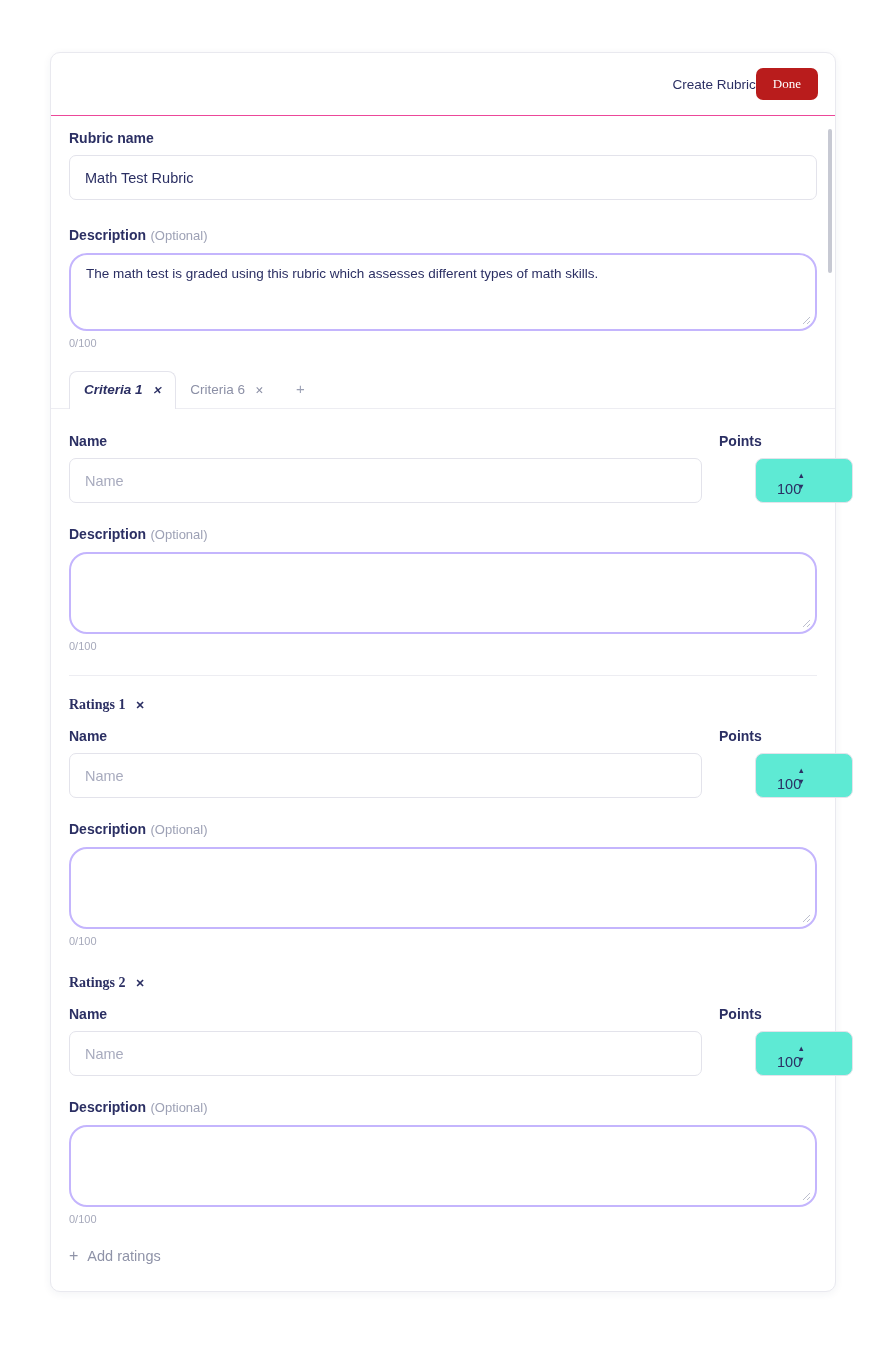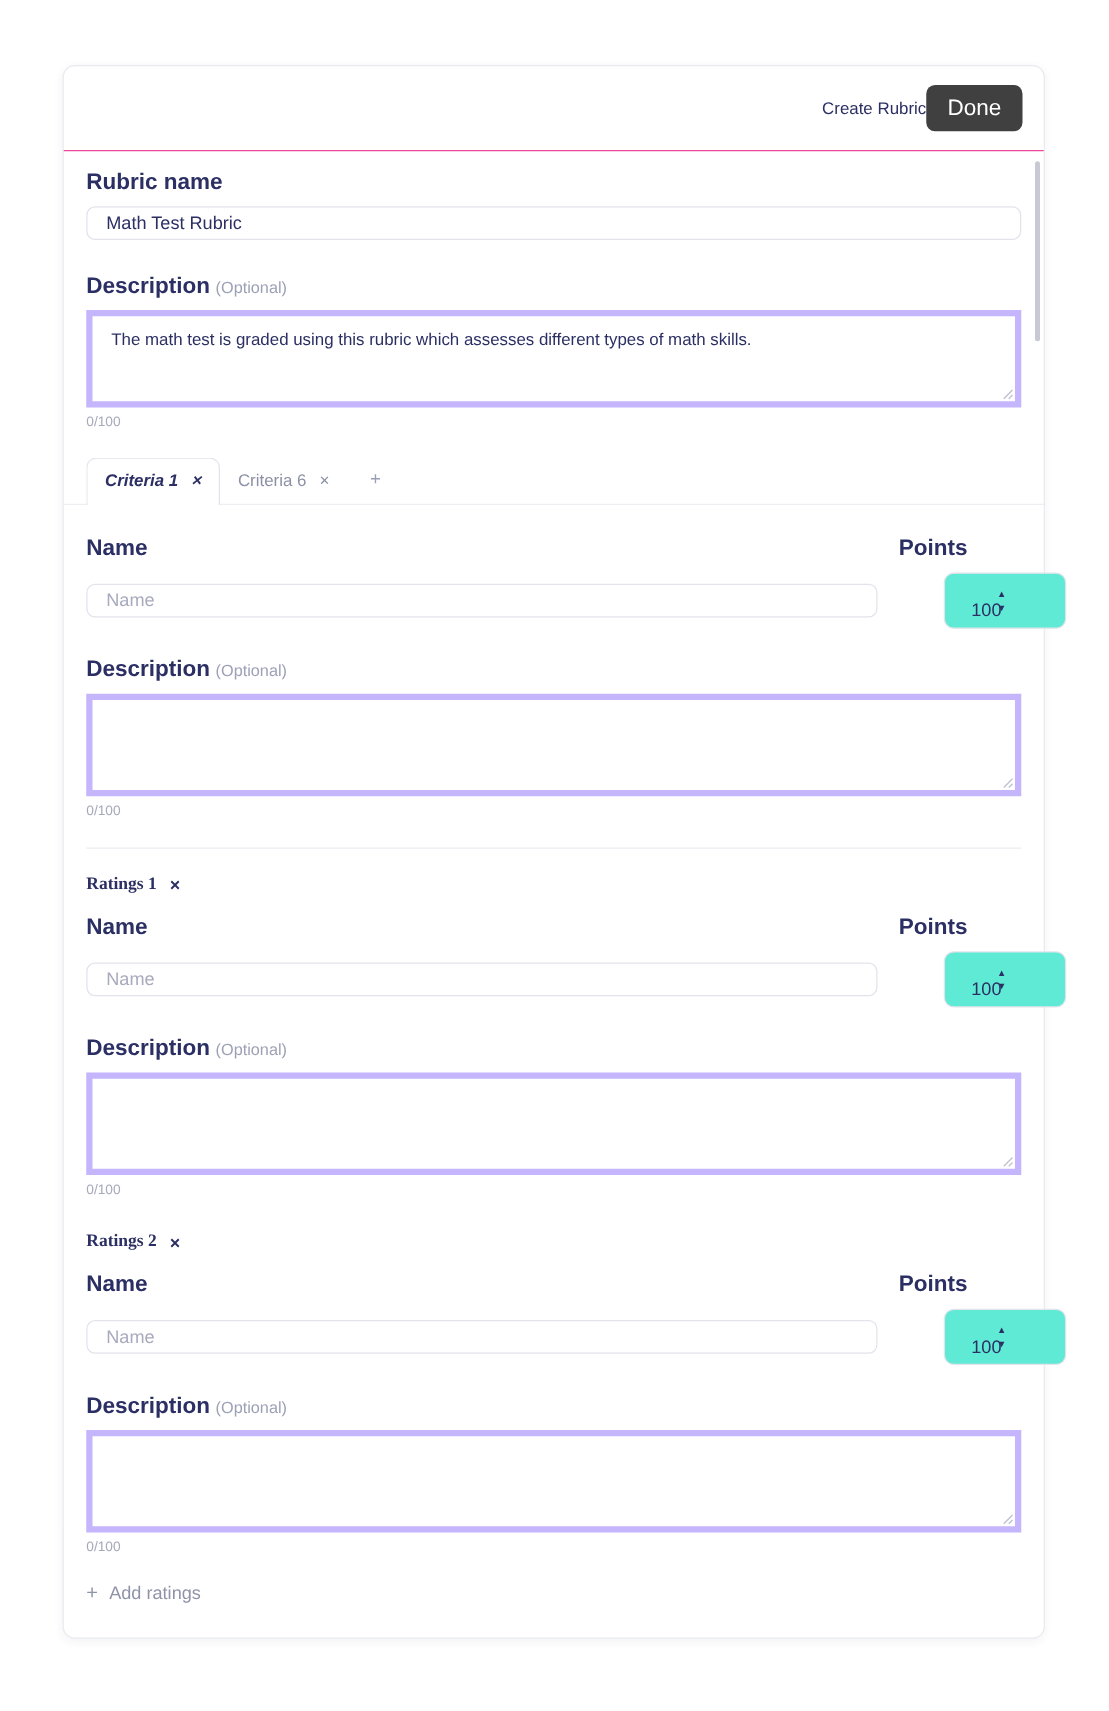--- a/index.html
+++ b/index.html
@@ -20,47 +20,47 @@
     padding-bottom:26px;
   }
   
   .hdr {
     display:flex; align-items:center; justify-content:flex-end;
     padding:15px 17px;
     border-bottom:1px solid #ec4899;
   }
   .hdr-title { font-size:13.5px; font-weight:500; color:#2b2f63; }
   .done-btn {
-    background:#404040; color:#ffffff; border:none;
-    font-family:Liberation Sans, sans-serif;
-    font-size:18px; font-weight:500;
+    background:#b91c1c; color:#ffffff; border:none;
+    font-family:Liberation Serif, serif;
+    font-size:13px; font-weight:500;
     padding:8px 17px; border-radius:7px; cursor:pointer;
   }
   
   .scroll-thumb {
     position:absolute; right:3px; top:76px;
     width:4px; height:144px;
     background:#c7c9d3; border-radius:2px;
   }
   
   .pad { padding-left:18px; padding-right:18px; }
-  .lbl { font-size:18px; font-weight:700; color:#2b2f63; }
+  .lbl { font-size:14px; font-weight:700; color:#2b2f63; }
   .opt { font-size:13px; font-weight:400; color:#9da1b5; }
   .tinput {
-    width:100%; height:27px;
+    width:100%; height:45px;
     border:1px solid #e3e3eb; border-radius:7px;
     padding:0 15px; font-size:14.5px; color:#2b2f63;
     font-family:"Liberation Sans", sans-serif;
     outline:none; background:#fff;
   }
   .tinput::placeholder { color:#a8abbe; }
   .tawrap { position:relative; }
   textarea.tarea {
     width:100%; height:78px; display:block;
-    border:5px solid #c4b5fd; border-radius:0;
+    border:2px solid #c4b5fd; border-radius:18px;
     padding:11px 15px; font-size:13.5px; color:#2b2f63;
     font-family:"Liberation Sans", sans-serif;
     resize:none; outline:none; background:#fff;
   }
   .resize-handle { position:absolute; right:6px; bottom:6px; }
   .counter { font-size:11px; color:#a6a9bb; margin-top:6px; }
   
   .sec-top { padding-top:14px; }
   .sec-top .lbl-row { margin-bottom:9px; }
   .mb26 { margin-bottom:26px; }

